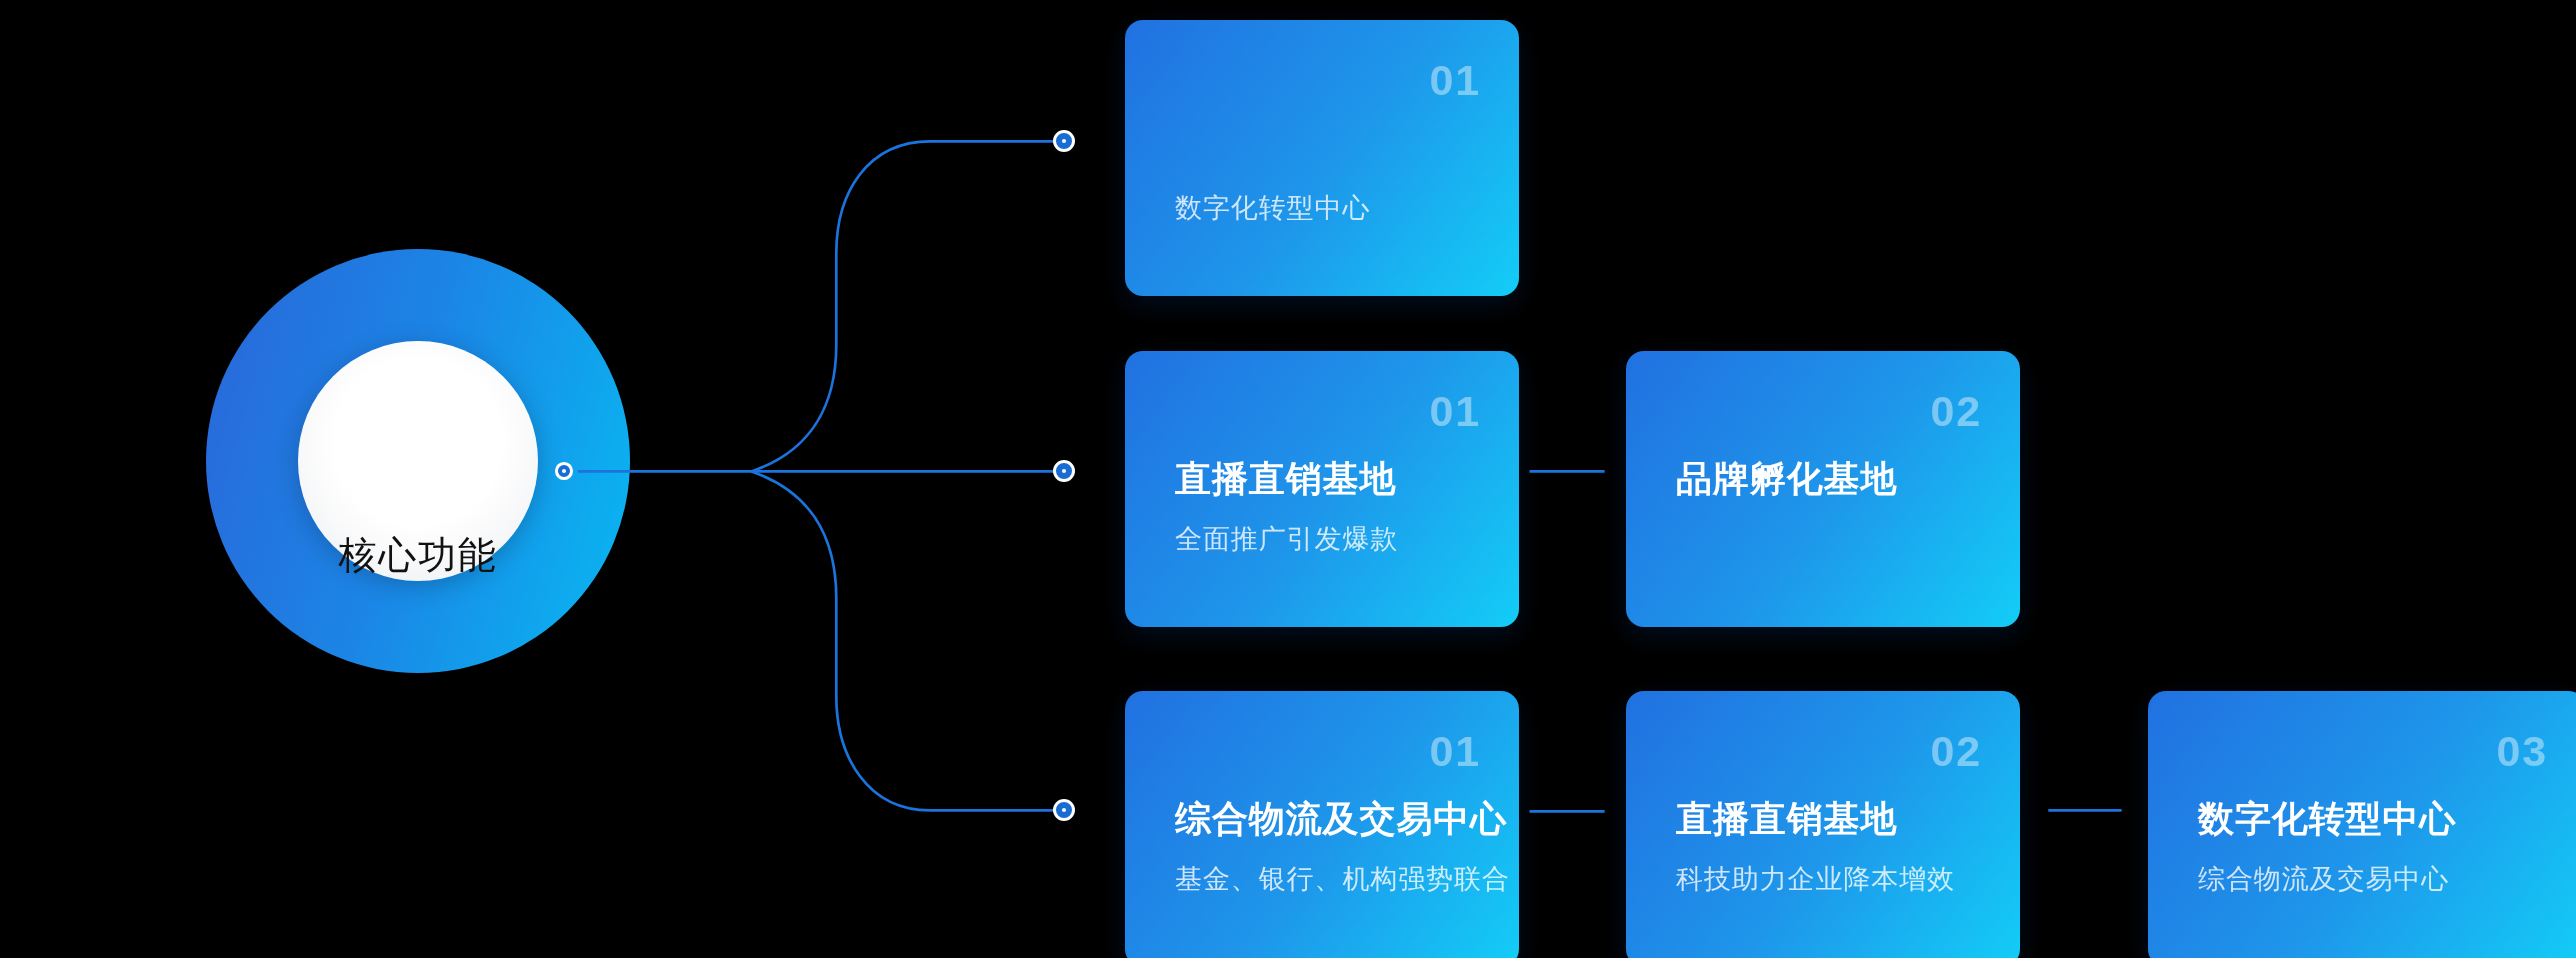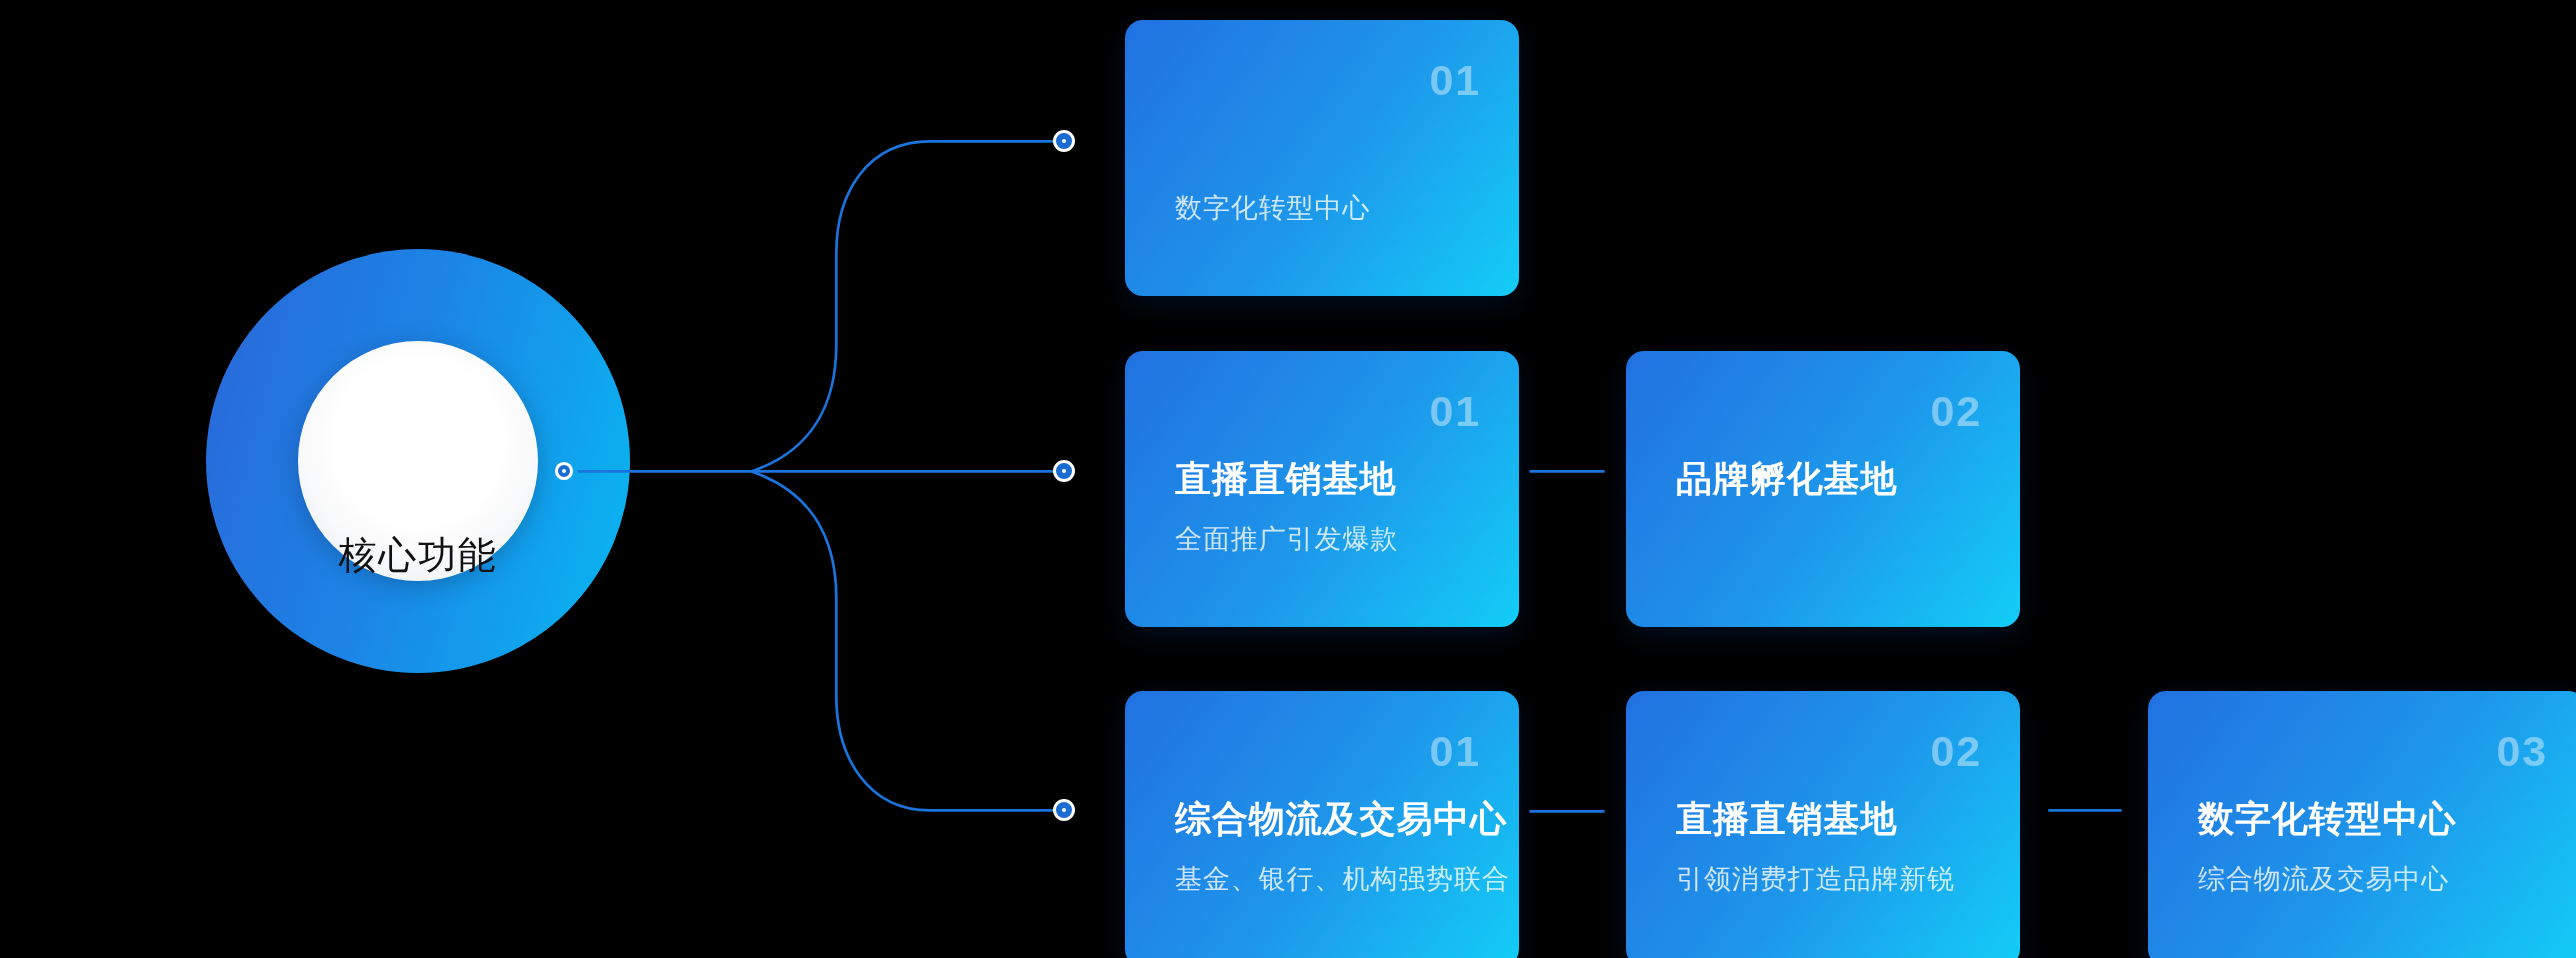--- a/index.html
+++ b/index.html
@@ -109,21 +109,21 @@
 
 <div class="card r2c0">
   <span class="num">01</span>
   <span class="title">综合物流及交易中心</span>
   <span class="sub">基金、银行、机构强势联合</span>
 </div>
 
 <div class="card r2c1">
   <span class="num">02</span>
   <span class="title">直播直销基地</span>
-  <span class="sub">引领消费打造品牌新锐</span>
+  <span class="sub">科技助力企业降本增效</span>
 </div>
 
 <div class="card r2c2">
   <span class="num">03</span>
   <span class="title">数字化转型中心</span>
   <span class="sub">综合物流及交易中心</span>
 </div>
 
 
 </body></html>

